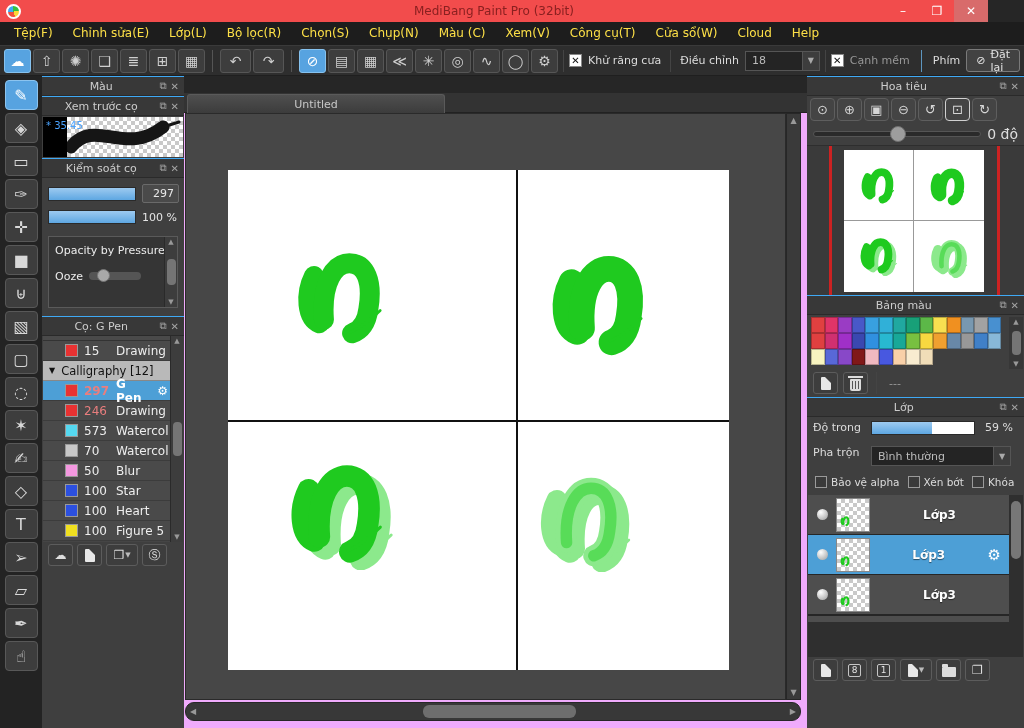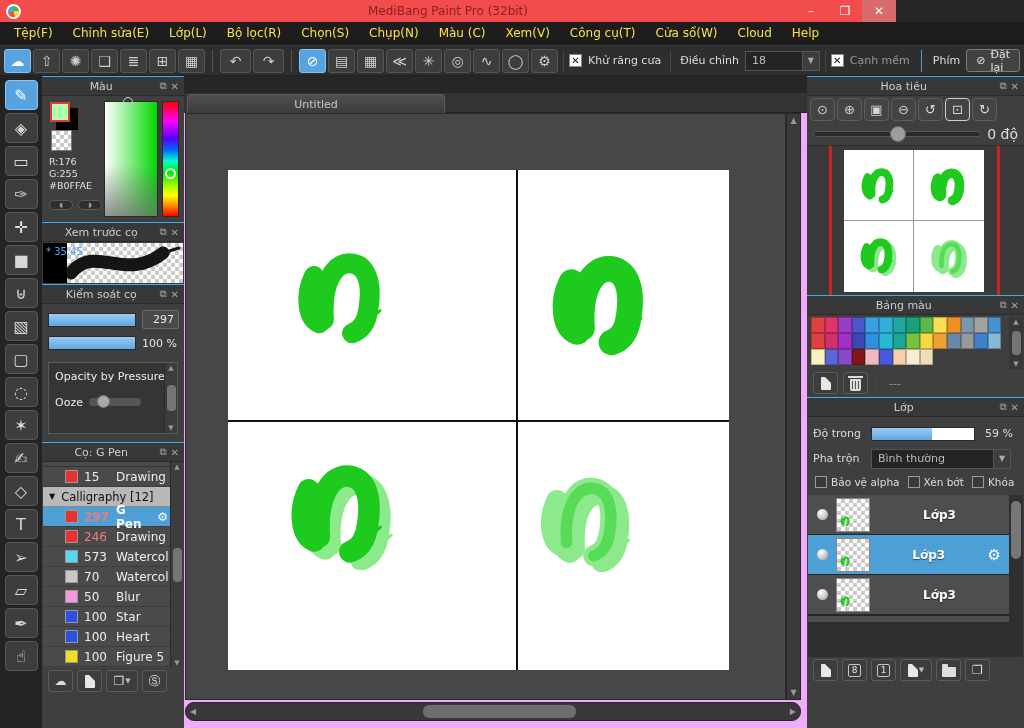--- a/index.html
+++ b/index.html
@@ -1,20 +1,20 @@
 <!DOCTYPE html>
 <html><head>
 <meta charset="utf-8">
 <style>
   * { margin:0; padding:0; box-sizing:border-box; }
   html,body { width:1024px; height:728px; overflow:hidden; background:#262626;
     font-family:"DejaVu Sans","Liberation Sans",sans-serif; font-size:11px; color:#ddd; }
 
   
-  #titlebar { position:absolute; left:0; top:0; width:896px; height:22px;
+  #titlebar { position:absolute; left:0; top:0; width:988px; height:22px;
     background:#f24c4c; display:flex; align-items:center; }
   .logo { width:15px; height:15px; border-radius:50%; margin-left:6px;
     background:conic-gradient(#35c13f 0 25%, #ffd738 0 45%, #f2503e 0 72%, #3fa9f5 0);
     border:2px solid #fdfdfd; }
   .title-text { position:absolute; left:0; right:0; text-align:center; color:#8a2020; font-size:12px; }
   .win-btns { margin-left:auto; display:flex; height:22px; }
   .win-btn { width:34px; height:22px; display:flex; align-items:center; justify-content:center;
     color:#fff; font-size:12px; }
   .win-btn.close { background:#d86b6b; }
 
@@ -168,21 +168,21 @@
   #palettegrid { position:relative; height:52px; margin:2px 1px 0 4px; }
   .pal-row { display:flex; }
   .pal-cell { width:13.6px; height:16px; border:1px solid rgba(0,0,0,.25); }
   #pal-scroll { position:absolute; right:0; top:0; width:14px; height:52px; background:#373737;
     display:flex; flex-direction:column; align-items:center; justify-content:space-between; padding:1px 0;
     color:#999; font-size:7px; }
   #pal-btnrow { height:28px; display:flex; align-items:center; gap:5px; padding:3px 6px; }
   .pal-empty { color:#9a9a9a; font-size:11px; margin-left:4px; }
 
   #layer-ctrl { padding:4px 6px 0 6px; }
-  .l-row { display:flex; align-items:center; height:25px; gap:6px; }
+  .l-row { display:flex; align-items:flex-start; height:25px; gap:6px; }
   .l-label { width:52px; color:#dcdcdc; font-size:11px; flex:none; }
   #opacity-bar { width:104px; height:14px; background:#fff; border:1px solid #2a2a2a; position:relative; flex:none; }
   #opacity-fill { position:absolute; left:0; top:0; bottom:0; background:linear-gradient(#9dcaf0,#5ea7e2); }
   #opacity-val { color:#ddd; font-size:11px; margin-left:4px; }
   #blend-dd { width:140px; }
   #layer-checks { display:flex; align-items:center; height:22px; gap:4px; padding:0 2px; }
   .lc { width:12px; height:12px; border:1px solid #9a9a9a; background:#3a3a3a; flex:none; }
   .lc-label { color:#dcdcdc; font-size:10.5px; margin-right:4px; white-space:nowrap; }
   #layerlist { position:relative; height:162px; background:#2f2f2f; margin:2px 1px 0 1px; overflow:hidden; }
   .layer-row { height:40px; display:flex; align-items:center; background:#4e4e4e; border-bottom:1px solid #262626;
@@ -291,40 +291,20 @@
       <div class="tool-btn">✒</div>
       <div class="tool-btn">☝</div>
     </div>
 
   <div id="leftpanels">
     <div class="panel-h">
       <span class="ttl">Màu</span>
       <span class="hic">⧉</span>
       <span class="hic">✕</span>
     </div>
-    <div id="colorbody">
-      <div class="fg-black"></div>
-      <div class="fg-green" id="fg-swatch" style="background: rgb(176, 255, 174);"></div>
-      <div class="fg-trans checker"></div>
-      <div class="rgb">
-        <div>R:176</div>
-        <div>G:255</div>
-        <div>#B0FFAE</div>
-      </div>
-      <div class="mini-pills">
-        <div class="mini-pill">◖</div>
-        <div class="mini-pill">◗</div>
-      </div>
-      <div class="sat">
-        <div class="sat-mark"></div>
-      </div>
-      <div class="hue">
-        <div class="hue-mark"></div>
-      </div>
-    </div>
 
     <div class="panel-h">
       <span class="ttl">Xem trước cọ</span>
       <span class="hic">⧉</span>
       <span class="hic">✕</span>
     </div>
     <div id="previewbody">
       <span class="pv-val">* 35.45</span>
       <div class="pv-stroke checker">
         <svg width="116" height="40" viewBox="0 0 116 40">

